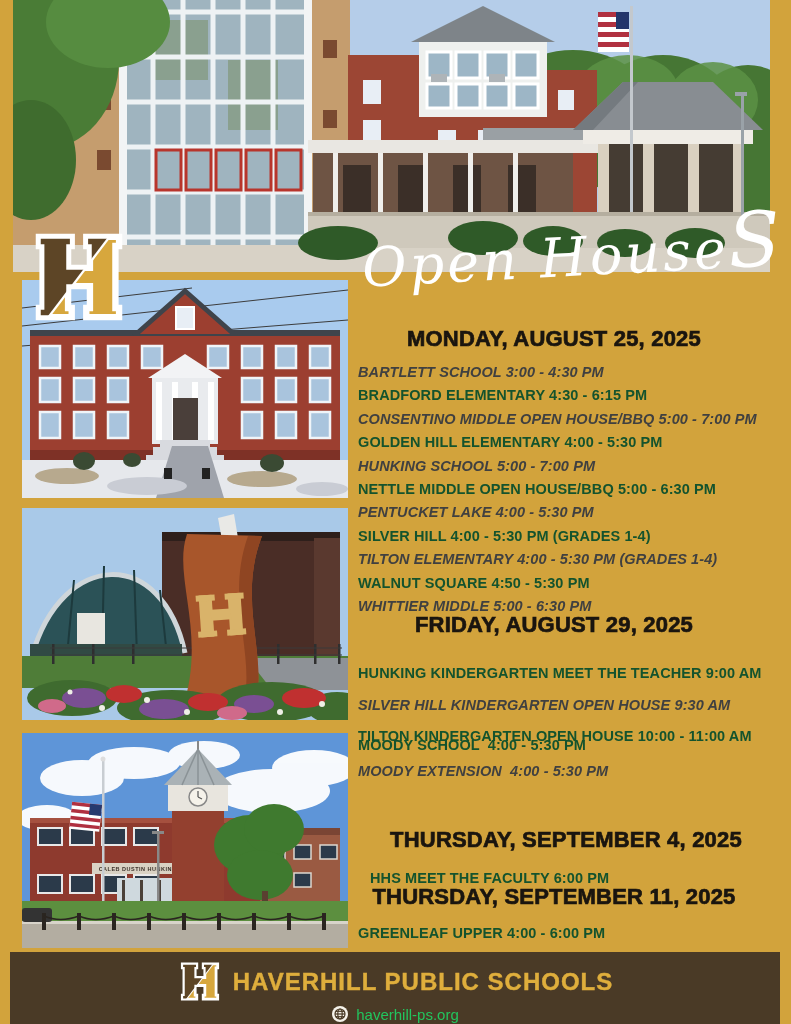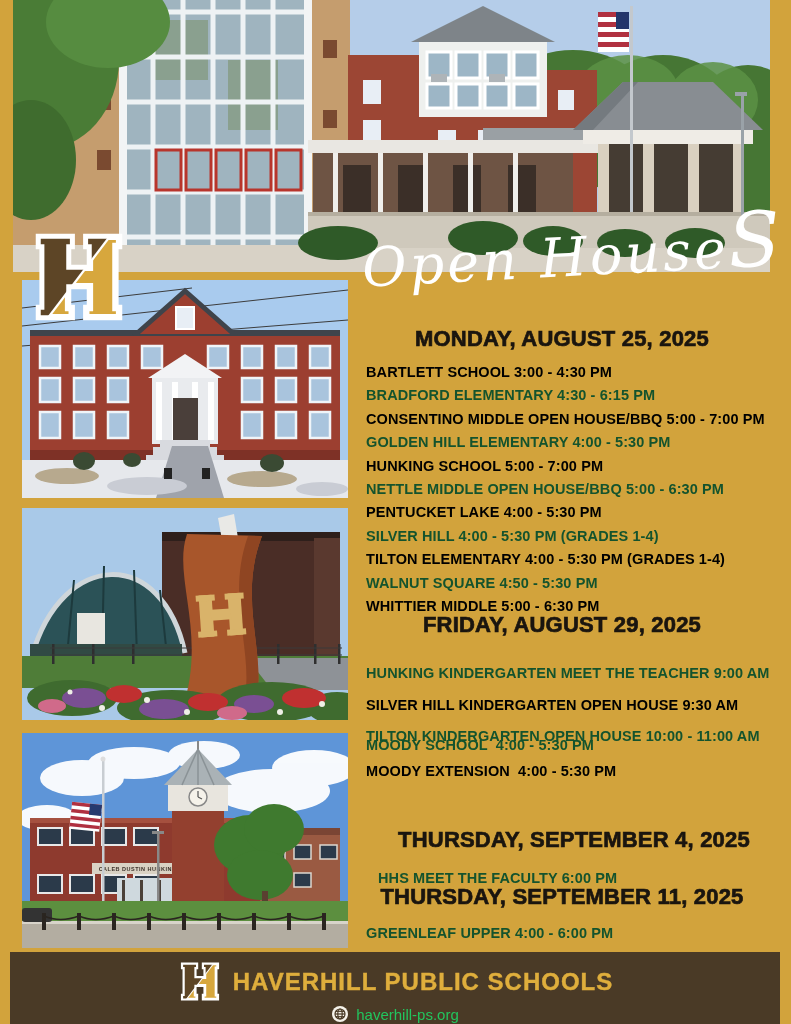--- a/index.html
+++ b/index.html
@@ -19,32 +19,32 @@
 
   .hero-script{
     position:absolute;left:362px;top:226px;width:410px;
     font-family:"DejaVu Serif",serif;font-style:italic;
     color:#ffffff;font-size:54px;letter-spacing:3px;
     transform:rotate(-3deg);white-space:nowrap;
   }
   .hero-script .swash{font-size:76px;line-height:0;}
 
   .schedule{position:absolute;left:358px;top:0;width:414px;height:1024px;}
-  .sec{position:absolute;left:8px;width:100%;}
+  .sec{position:absolute;left:0;width:100%;}
   .sec-0{top:326px;}.sec-1{top:612px;}.sec-2{top:733px;}.sec-3{top:827px;margin-left:12px;}.sec-4{top:884px;}
   .sec-header{
     margin:0;text-align:center;font-size:22px;line-height:26px;font-weight:bold;
     color:#1a150f;-webkit-text-stroke:0.7px #1a150f;letter-spacing:0.2px;
     padding-right:22px;
   }
   .sec-item{
     font-size:14.5px;font-weight:bold;line-height:23.4px;
     white-space:pre-wrap;letter-spacing:0.1px;
   }
-  .tone-brown{color:#000000;}
+  .tone-brown{color:#404040;font-style:italic;}
   .tone-white{color:#14532d;}
   .sec-0 .sec-header{margin-bottom:9px;}
   .sec-1 .sec-header{margin-bottom:20px;}
   .sec-1 .sec-item{line-height:31.7px;}
   .sec-2 .sec-header{margin-bottom:16px;}
   .sec-2 .sec-item{line-height:25.5px;}
   .sec-3 .sec-header{margin-bottom:12px;}
   .sec-3 .sec-item{line-height:27px;}
   .sec-4 .sec-header{margin-bottom:10px;}
   .sec-4 .sec-item{line-height:27px;}

